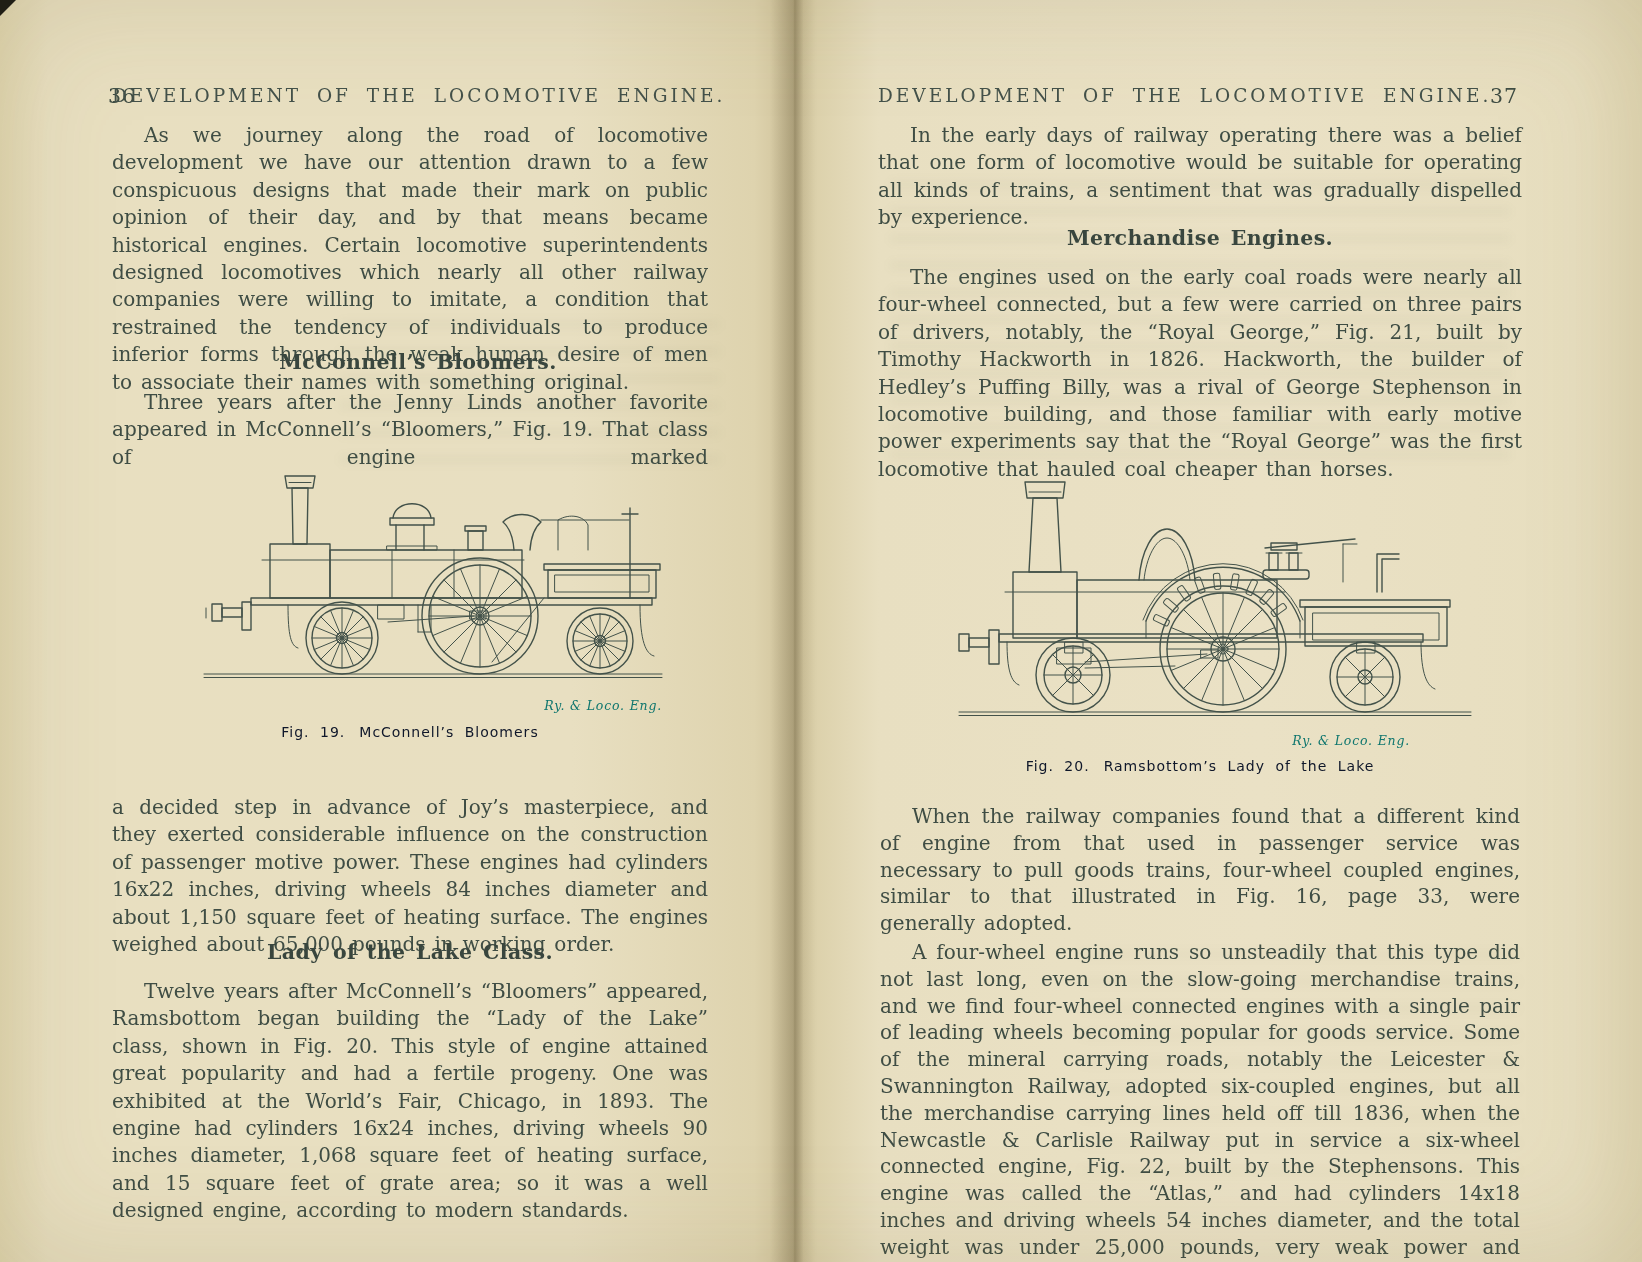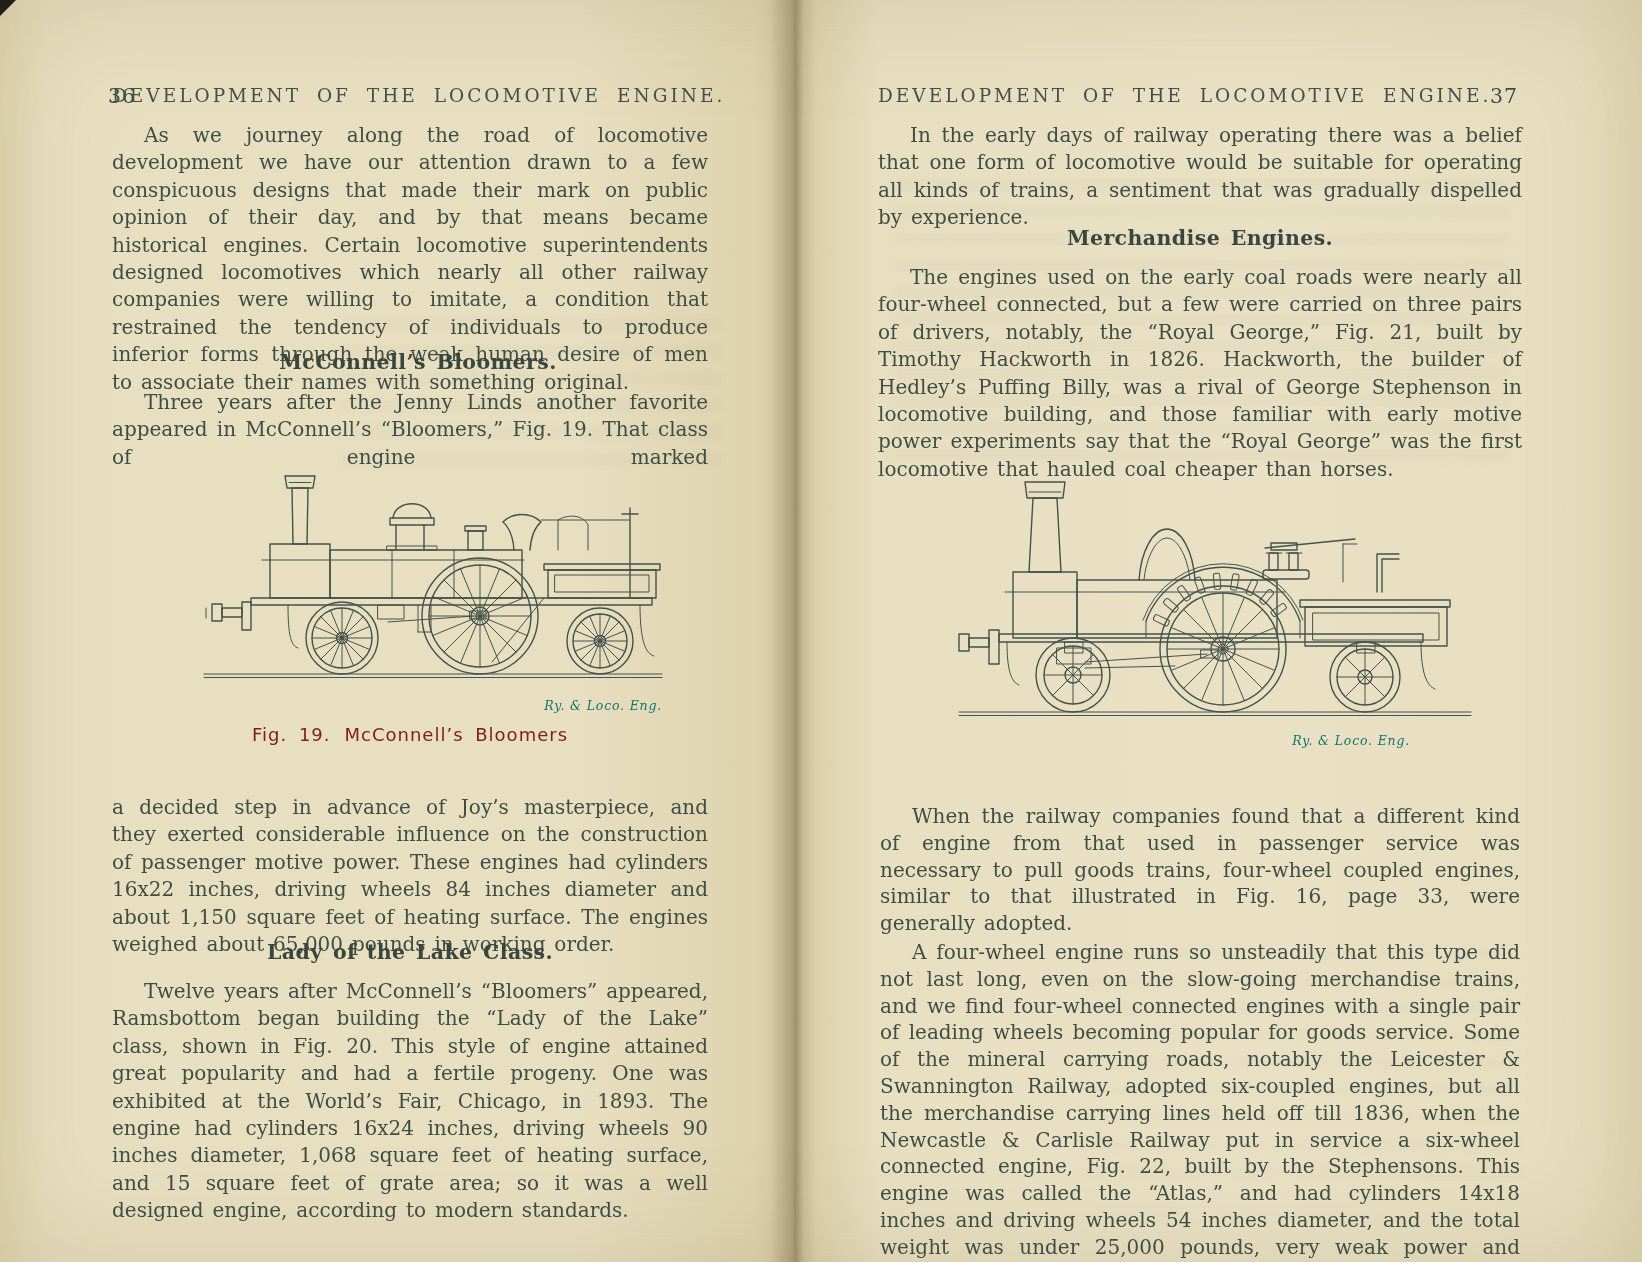--- a/index.html
+++ b/index.html
@@ -59,21 +59,21 @@
   }
   .figure{position:absolute;}
   .figure svg{display:block;}
   .fig-credit{
     position:absolute;font-style:italic;font-size:12.5px;letter-spacing:.8px;
     color:#0f766e;text-align:right;
   }
   .fig-caption{
     position:absolute;text-align:center;
     font-family:"DejaVu Sans","Liberation Sans",sans-serif;
-    font-size:18px;letter-spacing:1px;word-spacing:5px;color:#7f1d1d;
+    font-size:14px;letter-spacing:1px;word-spacing:5px;color:#0f172a;
   }
   .fig-caption .cap-label{margin-right:14px;}
   .art{stroke:#43524a;fill:none;stroke-width:1.4;stroke-linecap:round;stroke-linejoin:round;}
   .art .thin{stroke-width:1;}
 </style>
 </head>
 <body>
 
 <div class="stage">
 
@@ -272,20 +272,23 @@
         <g transform="translate(420,211)">
           <circle r="35"></circle>
             <circle r="28"></circle>
             <circle r="7"></circle>
           <path class="thin" d="M0 -28 V28 M-28 0 H28 M-19.8 -19.8 L19.8 19.8 M-19.8 19.8 L19.8 -19.8"></path>
         </g>
       </g>
     </svg>
   </div>
   <div class="fig-credit" style="left:1180px;top:733px;width:230px;">Ry. &amp; Loco. Eng.</div>
+  <div class="fig-caption" style="left:878px;top:758px;width:644px;">
+    <span class="cap-label">Fig. 20.</span><span>Ramsbottom’s Lady of the Lake</span>
+  </div>
 
   <div class="para" style="left:878px;top:801px;width:644px;line-height:26.8px;">
     <p class="indent">When the railway companies found that a different kind of engine from that used in passenger service was necessary to pull goods trains, four-wheel coupled engines, similar to that illustrated in Fig. 16, page 33, were generally adopted.</p>
     <p class="indent cont">A four-wheel engine runs so unsteadily that this type did not last long, even on the slow-going merchandise trains, and we find four-wheel connected engines with a single pair of leading wheels becoming popular for goods service.  Some of the mineral carrying roads, notably the Leicester &amp; Swannington Railway, adopted six-coupled engines, but all the merchandise carrying lines held off till 1836, when the Newcastle &amp; Carlisle Railway put in service a six-wheel connected engine, Fig. 22, built by the Stephensons.  This engine was called the “Atlas,” and had cylinders 14x18 inches and driving wheels 54 inches diameter, and the total weight was under 25,000 pounds, very weak power and light</p>
   </div>
 
   <div class="vignette"></div>
 </div>
 
 </body></html>

